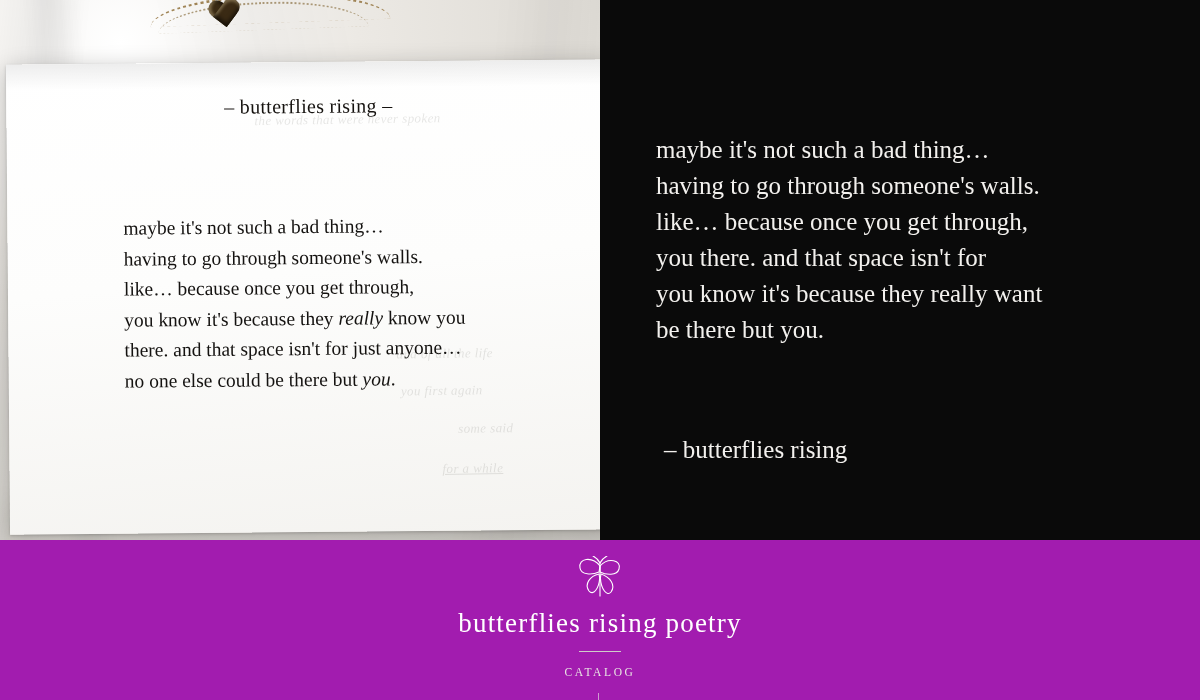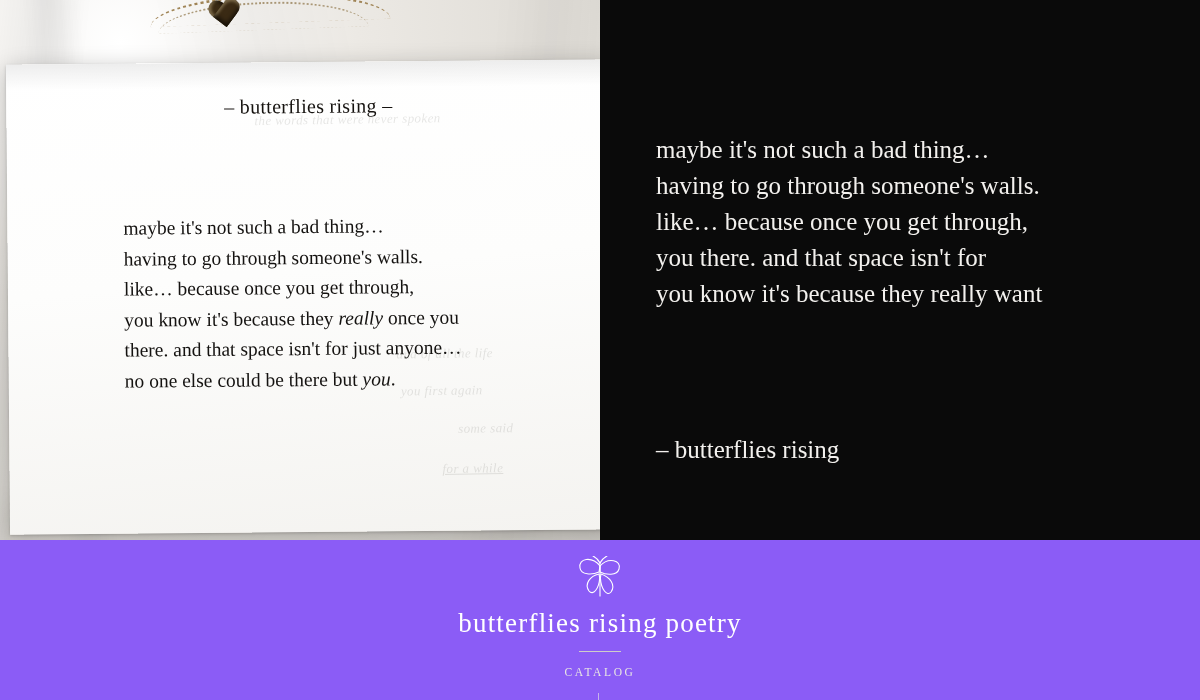--- a/index.html
+++ b/index.html
@@ -158,34 +158,34 @@
     position: absolute;
     left: 56px;
     top: 132px;
     width: 520px;
     color: #f3f1ee;
     font-size: 25px;
     line-height: 36px;
   }
   .quote-attrib {
     position: absolute;
-    left: 56px;
+    left: 64px;
     top: 432px;
     color: #f3f1ee;
     font-size: 25px;
     line-height: 36px;
   }
 
   
   .brandbar {
     position: absolute;
     left: 0; top: 540px;
     width: 1200px;
     height: 160px;
-    background: #8b5cf6;
+    background: #a21caf;
     color: #ffffff;
     text-align: center;
   }
   .butterfly-logo {
     margin: 16px auto 0;
     width: 56px; height: 46px;
     display: block;
   }
   .brand-name {
     margin-top: 6px;
@@ -240,37 +240,38 @@
         <div class="ghost-text ghost-4">some said</div>
         <div class="ghost-text ghost-5">for a while</div>
 
         <div class="book-title">– butterflies rising –</div>
 
         <div class="book-poem">
           <div>maybe it's not such a bad thing…</div>
           <div>having to go through someone's walls.</div>
           <div>like… because once you get through,</div>
           <div>
-            <span>you know it's because they </span><em>really</em><span> once you</span>
+            <span>you know it's because they </span><em>really</em><span> know you</span>
           </div>
           <div>there. and that space isn't for just anyone…</div>
           <div>
             <span>no one else could be there but </span><em>you</em><span>.</span>
           </div>
         </div>
       </div>
     </div>
 
     <div class="quote-panel">
       <div class="quote-text">
         <div>maybe it's not such a bad thing…</div>
         <div>having to go through someone's walls.</div>
         <div>like… because once you get through,</div>
         <div>you there. and that space isn't for</div>
         <div>you know it's because they really want</div>
+        <div>be there but you.</div>
       </div>
       <div class="quote-attrib">– butterflies rising</div>
     </div>
   </div>
 
   <div class="brandbar">
     <svg class="butterfly-logo" viewBox="0 0 56 46">
       <g fill="none" stroke="#ffffff" stroke-width="1.1" stroke-linejoin="round" stroke-linecap="round">
         <path d="M28 6 L28 40"></path>
         <path d="M28 10 C20 0, 6 2, 8 12 C9 19, 20 19, 27 16 Z"></path>

